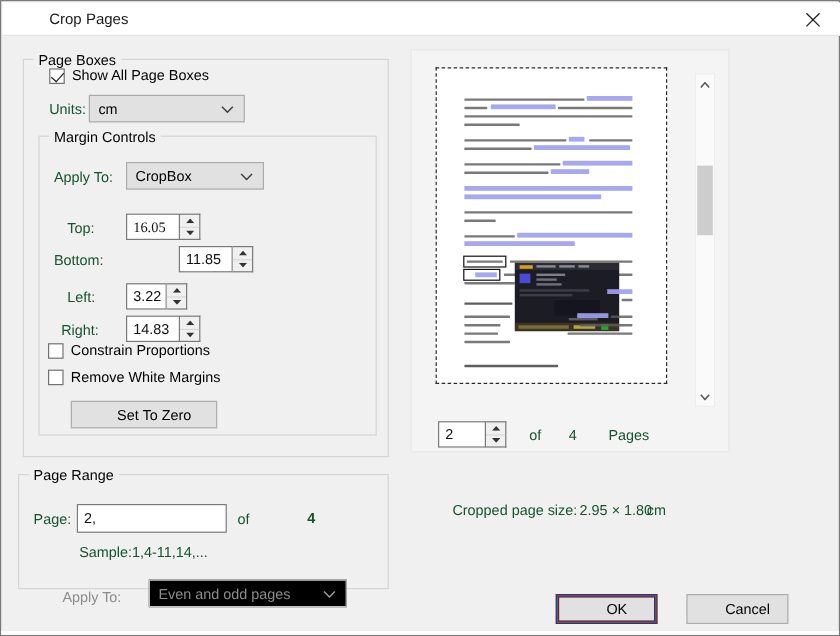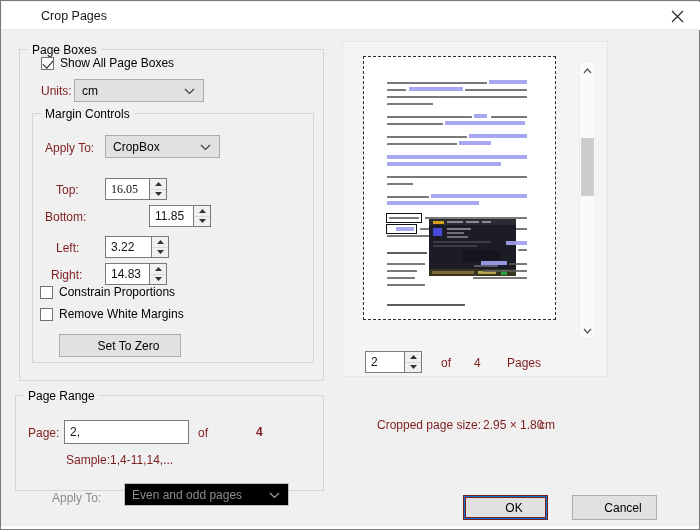--- a/index.html
+++ b/index.html
@@ -46,21 +46,21 @@
   .group-title {
     position: absolute;
     top: -7px; left: 8px;
     background: #f0f0f0;
     padding: 0 4px;
     font-size: 12px;
     color: #000;
   }
 
   
-  .lbl { position: absolute; font-size: 12px; color: #7f1d1d; white-space: nowrap; }
+  .lbl { position: absolute; font-size: 12px; color: #14532d; white-space: nowrap; }
   .lbl.dim { color: #8b8b8b; }
 
   
   .cbox-row { position: absolute; display: flex; align-items: center; }
   .cbox {
     width: 13px; height: 13px;
     border: 1px solid #707070;
     background: #fff;
     position: relative;
     flex: none;
@@ -297,21 +297,21 @@
       <div class="sb">
         <svg width="7" height="4" viewBox="0 0 7 4">
             <polygon points="0,0 7,0 3.5,4" fill="#333"></polygon>
           </svg>
       </div>
     </div>
   </div>
 
   <div class="lbl" style="left:55px; top:240px;">Left:</div>
   <div class="spin" style="left:104px; top:235px;">
-    <div class="spin-field" style="width:47px;text-align:right;">3.22</div>
+    <div class="spin-field" style="width:34px;text-align:right;">3.22</div>
     <div class="spin-btns">
       <div class="sb">
         <svg width="7" height="4" viewBox="0 0 7 4">
             <polygon points="3.5,0 7,4 0,4" fill="#333"></polygon>
           </svg>
       </div>
       <div class="sb">
         <svg width="7" height="4" viewBox="0 0 7 4">
             <polygon points="0,0 7,0 3.5,4" fill="#333"></polygon>
           </svg>

